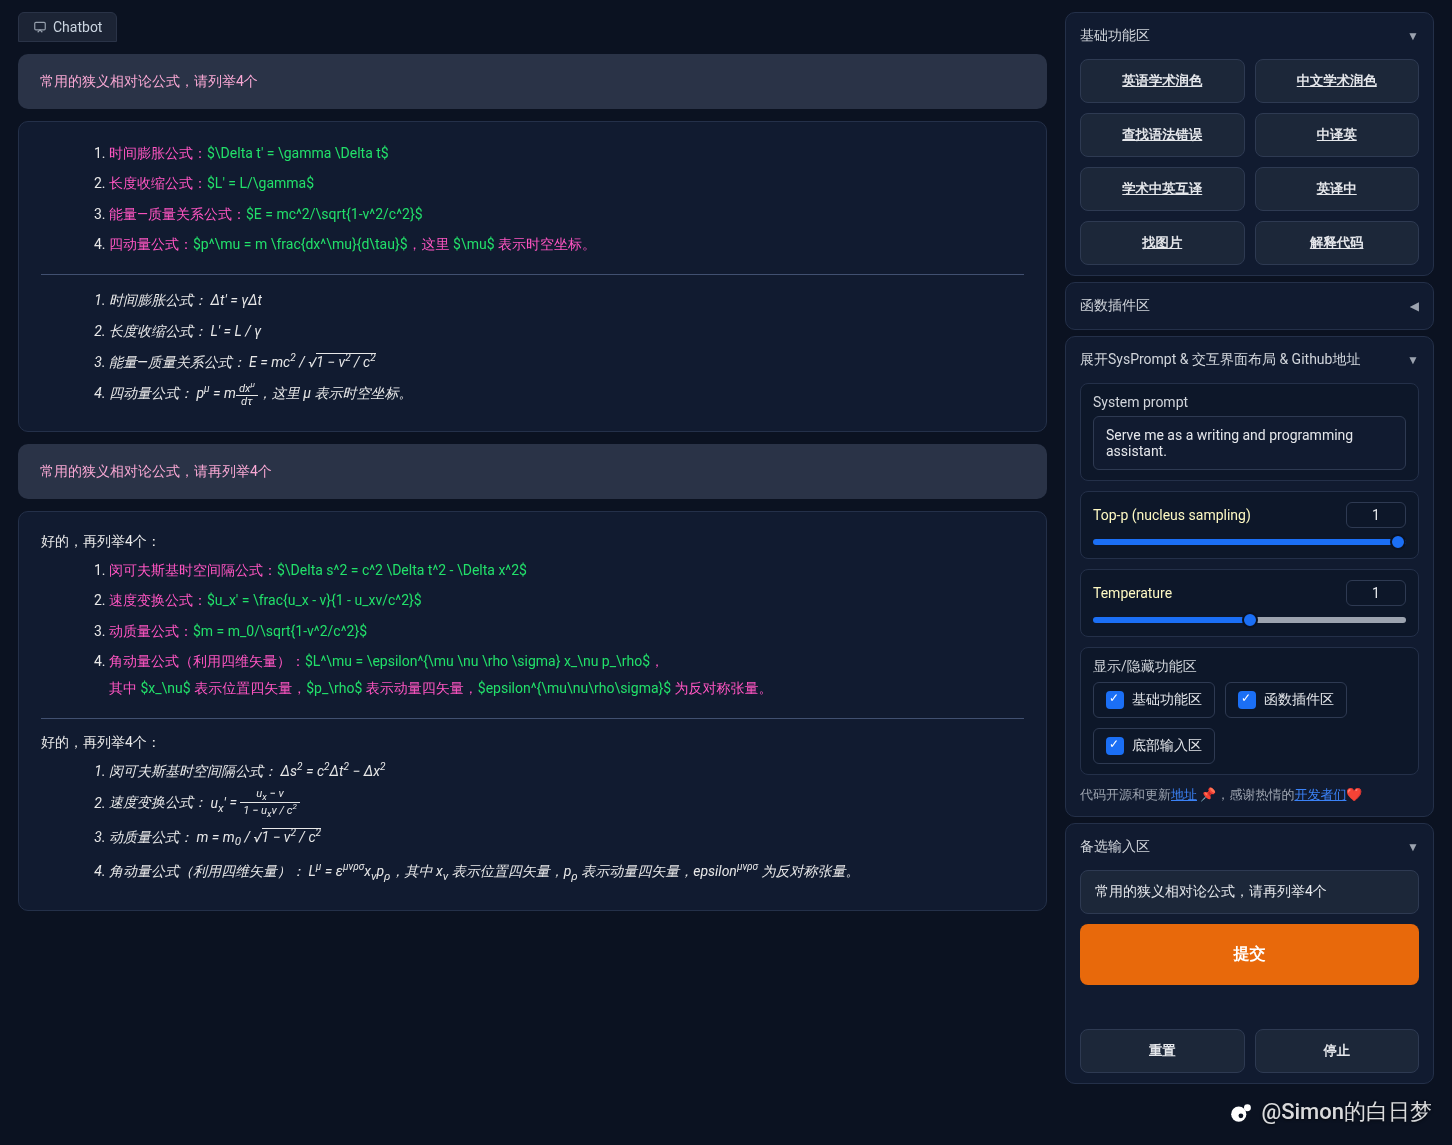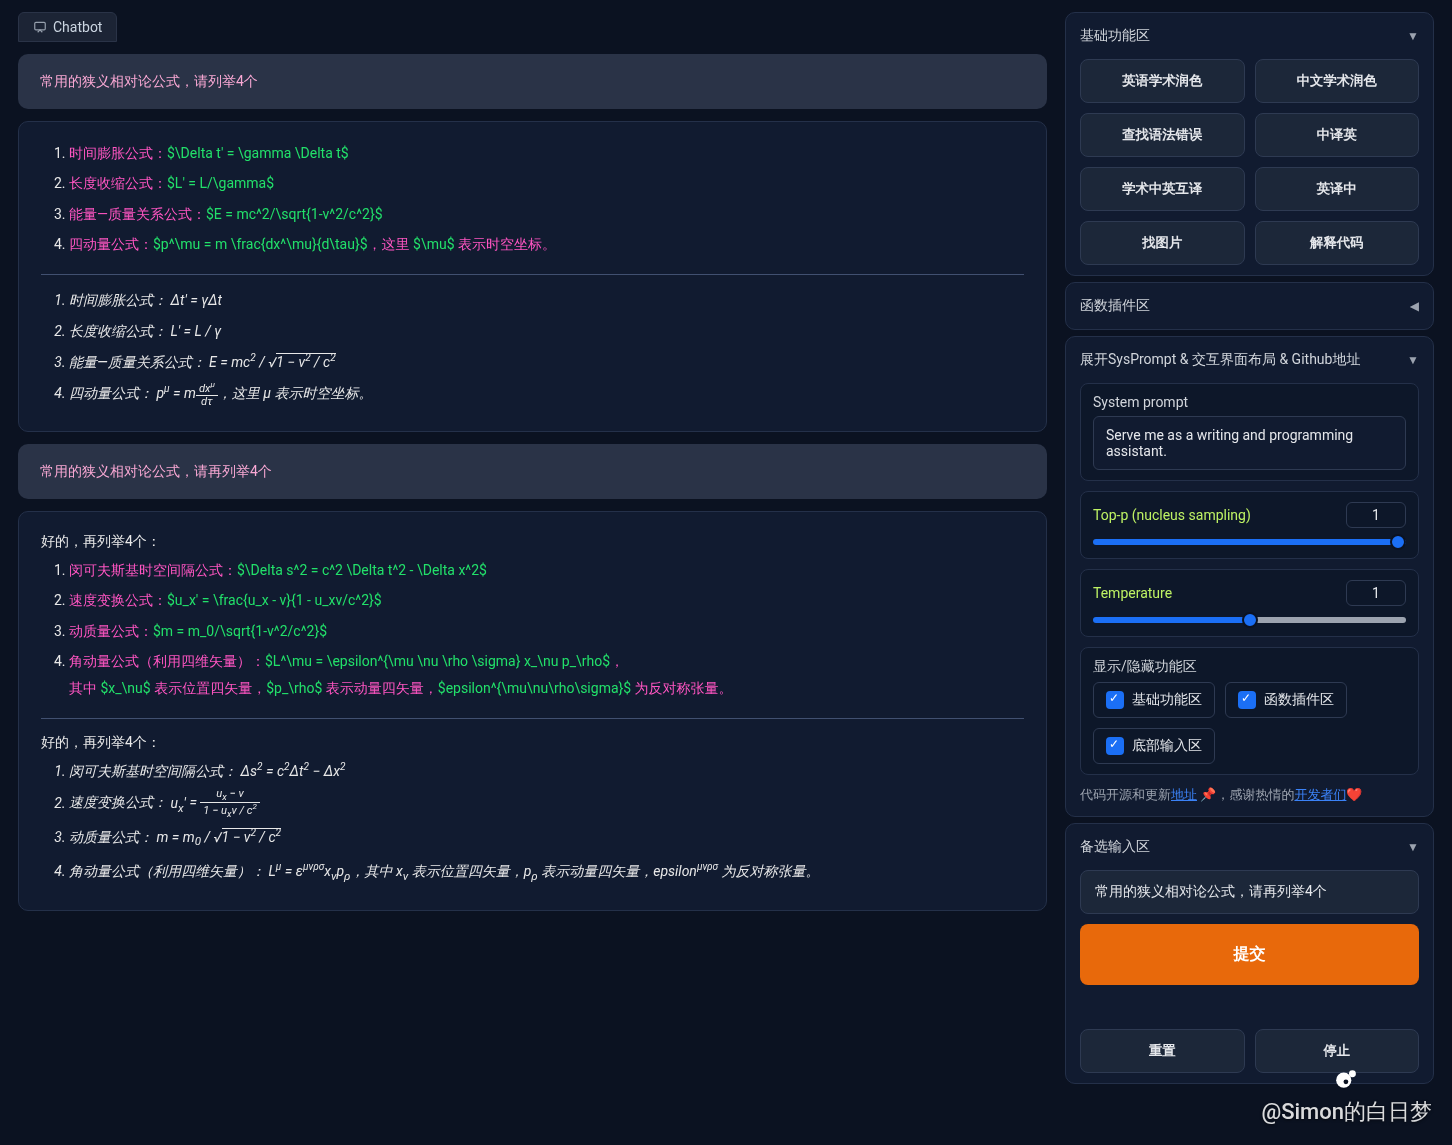--- a/index.html
+++ b/index.html
@@ -25,21 +25,21 @@
 .bubble {
   border-radius: 10px; padding: 14px 22px; line-height: 1.9;
 }
 .bubble.user { background: #2a3347; color: #f9a8d4; }
 .bubble.bot {
   background: #111b30; border: 1px solid #243049;
   color: #e8e8e8;
 }
 .bot-section { padding: 2px 0 8px 0; }
 ol { padding-left: 28px; }
-ol li { padding: 2px 0; }
+ol li { padding: 2px 0; margin-left: 40px; }
 .hr { border: 0; border-top: 1px solid #415070; margin: 6px 0 8px 0; }
 .pre-line { color: #e8e8e8; }
 .label-seg { color: #ff55c2; }
 .latex-src { color: #22e06a; }
 .rendered { color: #e8e8e8; font-style: italic; }
 .rendered sup { font-size: .72em; }
 .frac { display: inline-block; vertical-align: middle; text-align: center; font-size: .8em; line-height: 1.05;}
 .frac .n { display:block; border-bottom:1px solid #e8e8e8; padding:0 3px;}
 .frac .d { display:block; padding:0 3px;}
 
@@ -52,34 +52,35 @@
   color: #d1d5db; cursor: pointer; padding: 4px 0;
 }
 .panel-header .chev { font-size: 12px; color: #9ca3af; }
 .panel-body { margin-top: 10px; display: flex; flex-direction: column; gap: 10px; }
 
 .btn-grid { display: grid; grid-template-columns: 1fr 1fr; gap: 10px; }
 .fn-btn {
   background: #1c2739; border: 1px solid #2e3a52; color: #e5e7eb;
   border-radius: 8px; padding: 12px 8px; text-align: center; cursor: pointer;
   font-weight: 600;
+  text-decoration: underline;
 }
 
 .subpanel {
   background: #0d1729; border: 1px solid #243049; border-radius: 8px;
   padding: 10px 12px;
 }
 .sp-label { color: #d1d5db; margin-bottom: 6px; display:block;}
 .sp-box {
   background: #111b30; border: 1px solid #2e3a52; border-radius: 6px;
   padding: 10px 12px; color: #e5e7eb;
 }
 
 .slider-row { display:flex; align-items:center; gap:10px; margin-bottom:4px;}
-.slider-row .sl-label { flex:1; color:#bef264;}
+.slider-row .sl-label { flex:1; color:#fef9c3;}
 .sl-val {
   width: 60px; text-align:center; background:#0d1729; border:1px solid #2e3a52;
   border-radius:6px; padding:4px 0; color:#e5e7eb;
 }
 input[type=range]{
   -webkit-appearance:none; width:100%; height:6px; border-radius:4px;
   background: linear-gradient(to right,#1b6ff5 var(--fill,100%), #9ca3af var(--fill,100%));
   outline:none;
 }
 input[type=range]::-webkit-slider-thumb{
@@ -113,21 +114,21 @@
 }
 .row2 { display:grid; grid-template-columns:1fr 1fr; gap:10px;margin-top:34px; }
 .sec-btn {
   background:#1c2739; border:1px solid #2e3a52; color:#e5e7eb;
   border-radius:8px; padding:12px 0; cursor:pointer; font-weight:600;
 }
 
 .watermark {
   position:fixed; right:20px; bottom:18px; color:rgba(255,255,255,.85);
   font-size:22px; font-weight:500; display:flex; align-items:center; gap:6px;
-  pointer-events:none; text-shadow:0 1px 3px rgba(0,0,0,.6);flex-direction:column;
+  pointer-events:none; text-shadow:0 1px 3px rgba(0,0,0,.6);
 }
 .wm-icon { display:inline-flex; }
 </style>
 </head>
 <body>
 
 <div class="left">
   <div class="tab-bar">
     <div class="tab">
       <svg class="tab-icon" viewBox="0 0 24 24" fill="none" stroke="#cbd5e1" stroke-width="2">

